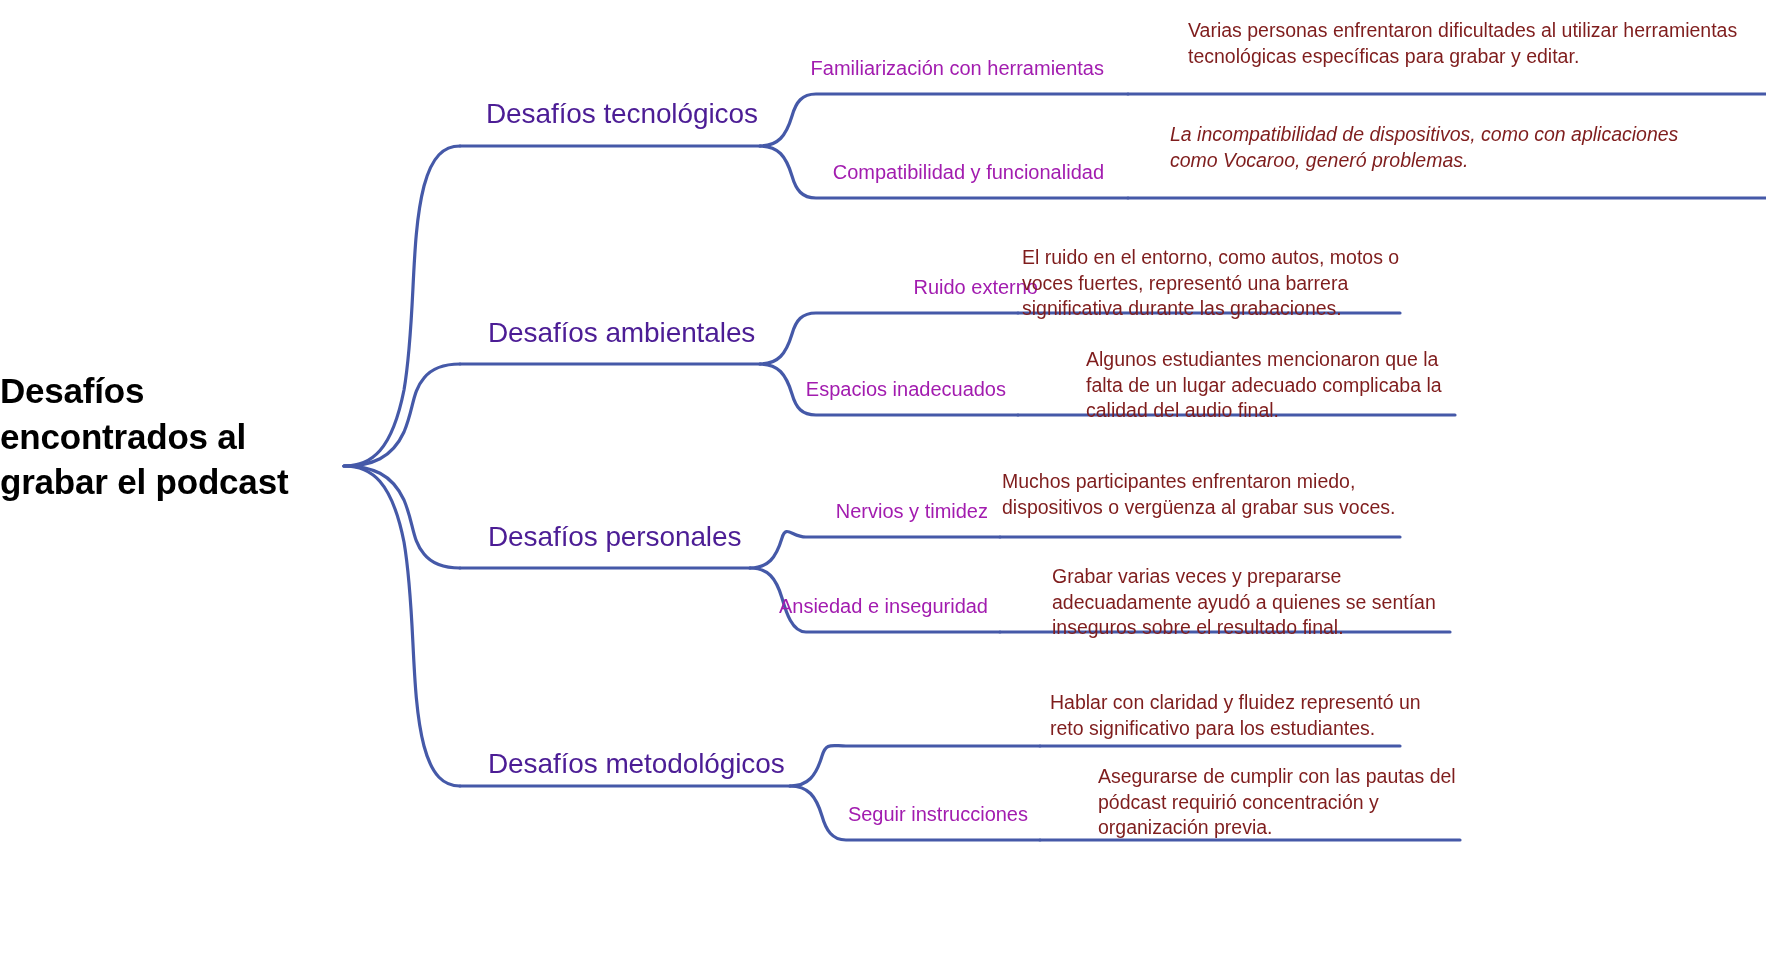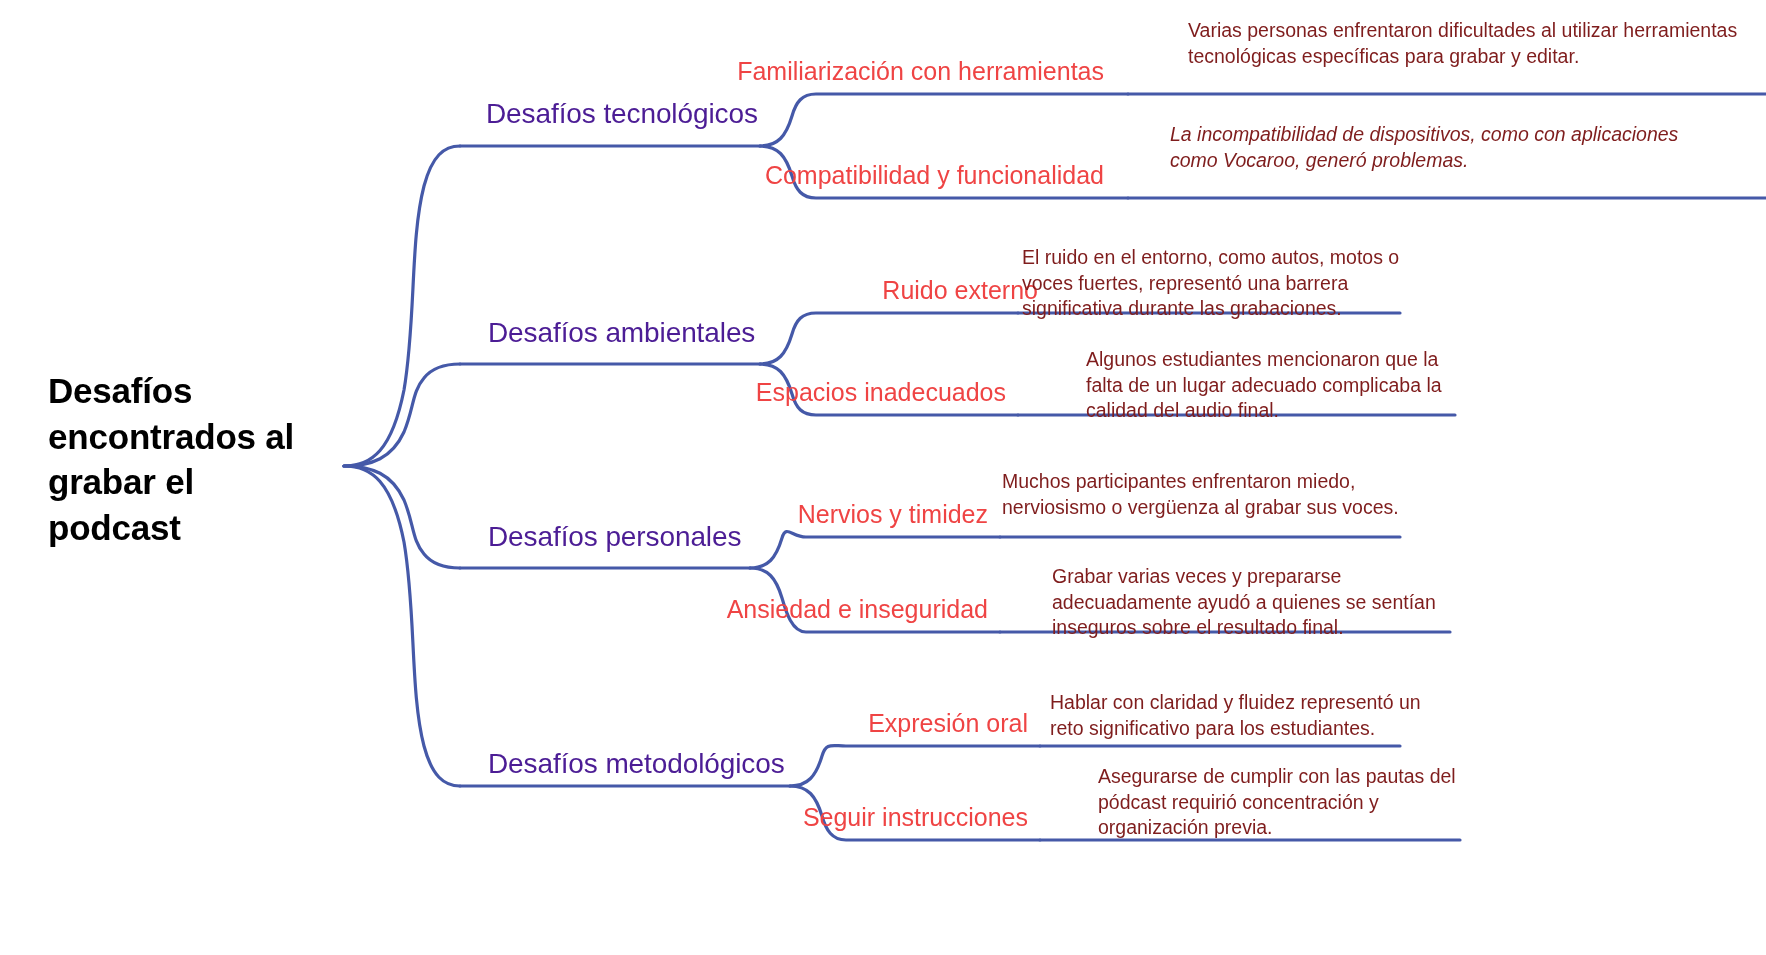--- a/index.html
+++ b/index.html
@@ -34,35 +34,34 @@
   
   .root-label {
     left: 0px;
     top: 368px;
     width: 330px;
     font-size: 35px;
     font-weight: bold;
     line-height: 1.30;
     color: #000000;
     letter-spacing: -0.2px;
-    padding-left: 48px;
   }
   
   .branch-label {
     font-size: 28px;
     font-weight: normal;
     color: #4c1d95;
     white-space: nowrap;
     letter-spacing: -0.1px;
   }
   
   .sub-label {
-    font-size: 25px;
+    font-size: 20px;
     font-weight: normal;
-    color: #ef4444;
+    color: #a21caf;
     white-space: nowrap;
     text-align: right;
   }
   
   .leaf-text {
     font-size: 19.5px;
     font-weight: normal;
     color: #7f1d1d;
     line-height: 1.32;
   }
@@ -120,26 +119,25 @@
 
   <div class="node sub-label" style="left:722px; top:276px; width:316px;">Ruido externo</div>
   <div class="node leaf-text" style="left:1022px; top:245px; width:392px;">El ruido en el entorno, como autos, motos o voces fuertes, representó una barrera significativa durante las grabaciones.</div>
 
   <div class="node sub-label" style="left:690px; top:378px; width:316px;">Espacios inadecuados</div>
   <div class="node leaf-text" style="left:1086px; top:347px; width:372px;">Algunos estudiantes mencionaron que la falta de un lugar adecuado complicaba la calidad del audio final.</div>
 
   <div class="node branch-label" style="left:488px; top:521px;">Desafíos personales</div>
 
   <div class="node sub-label" style="left:690px; top:500px; width:298px;">Nervios y timidez</div>
-  <div class="node leaf-text" style="left:1002px; top:469px; width:400px;">Muchos participantes enfrentaron miedo, nerviosismo o vergüenza al grabar sus voces.</div>
+  <div class="node leaf-text" style="left:1002px; top:469px; width:400px;">Muchos participantes enfrentaron miedo, dispositivos o vergüenza al grabar sus voces.</div>
 
   <div class="node sub-label" style="left:690px; top:595px; width:298px;">Ansiedad e inseguridad</div>
   <div class="node leaf-text" style="left:1052px; top:564px; width:400px;">Grabar varias veces y prepararse adecuadamente ayudó a quienes se sentían inseguros sobre el resultado final.</div>
 
   <div class="node branch-label" style="left:488px; top:748px;">Desafíos metodológicos</div>
 
-  <div class="node sub-label" style="left:730px; top:709px; width:298px;">Expresión oral</div>
   <div class="node leaf-text" style="left:1050px; top:690px; width:372px;">Hablar con claridad y fluidez representó un reto significativo para los estudiantes.</div>
 
   <div class="node sub-label" style="left:730px; top:803px; width:298px;">Seguir instrucciones</div>
   <div class="node leaf-text" style="left:1098px; top:764px; width:372px;">Asegurarse de cumplir con las pautas del pódcast requirió concentración y organización previa.</div>
 
 </div>
 
 </body></html>

